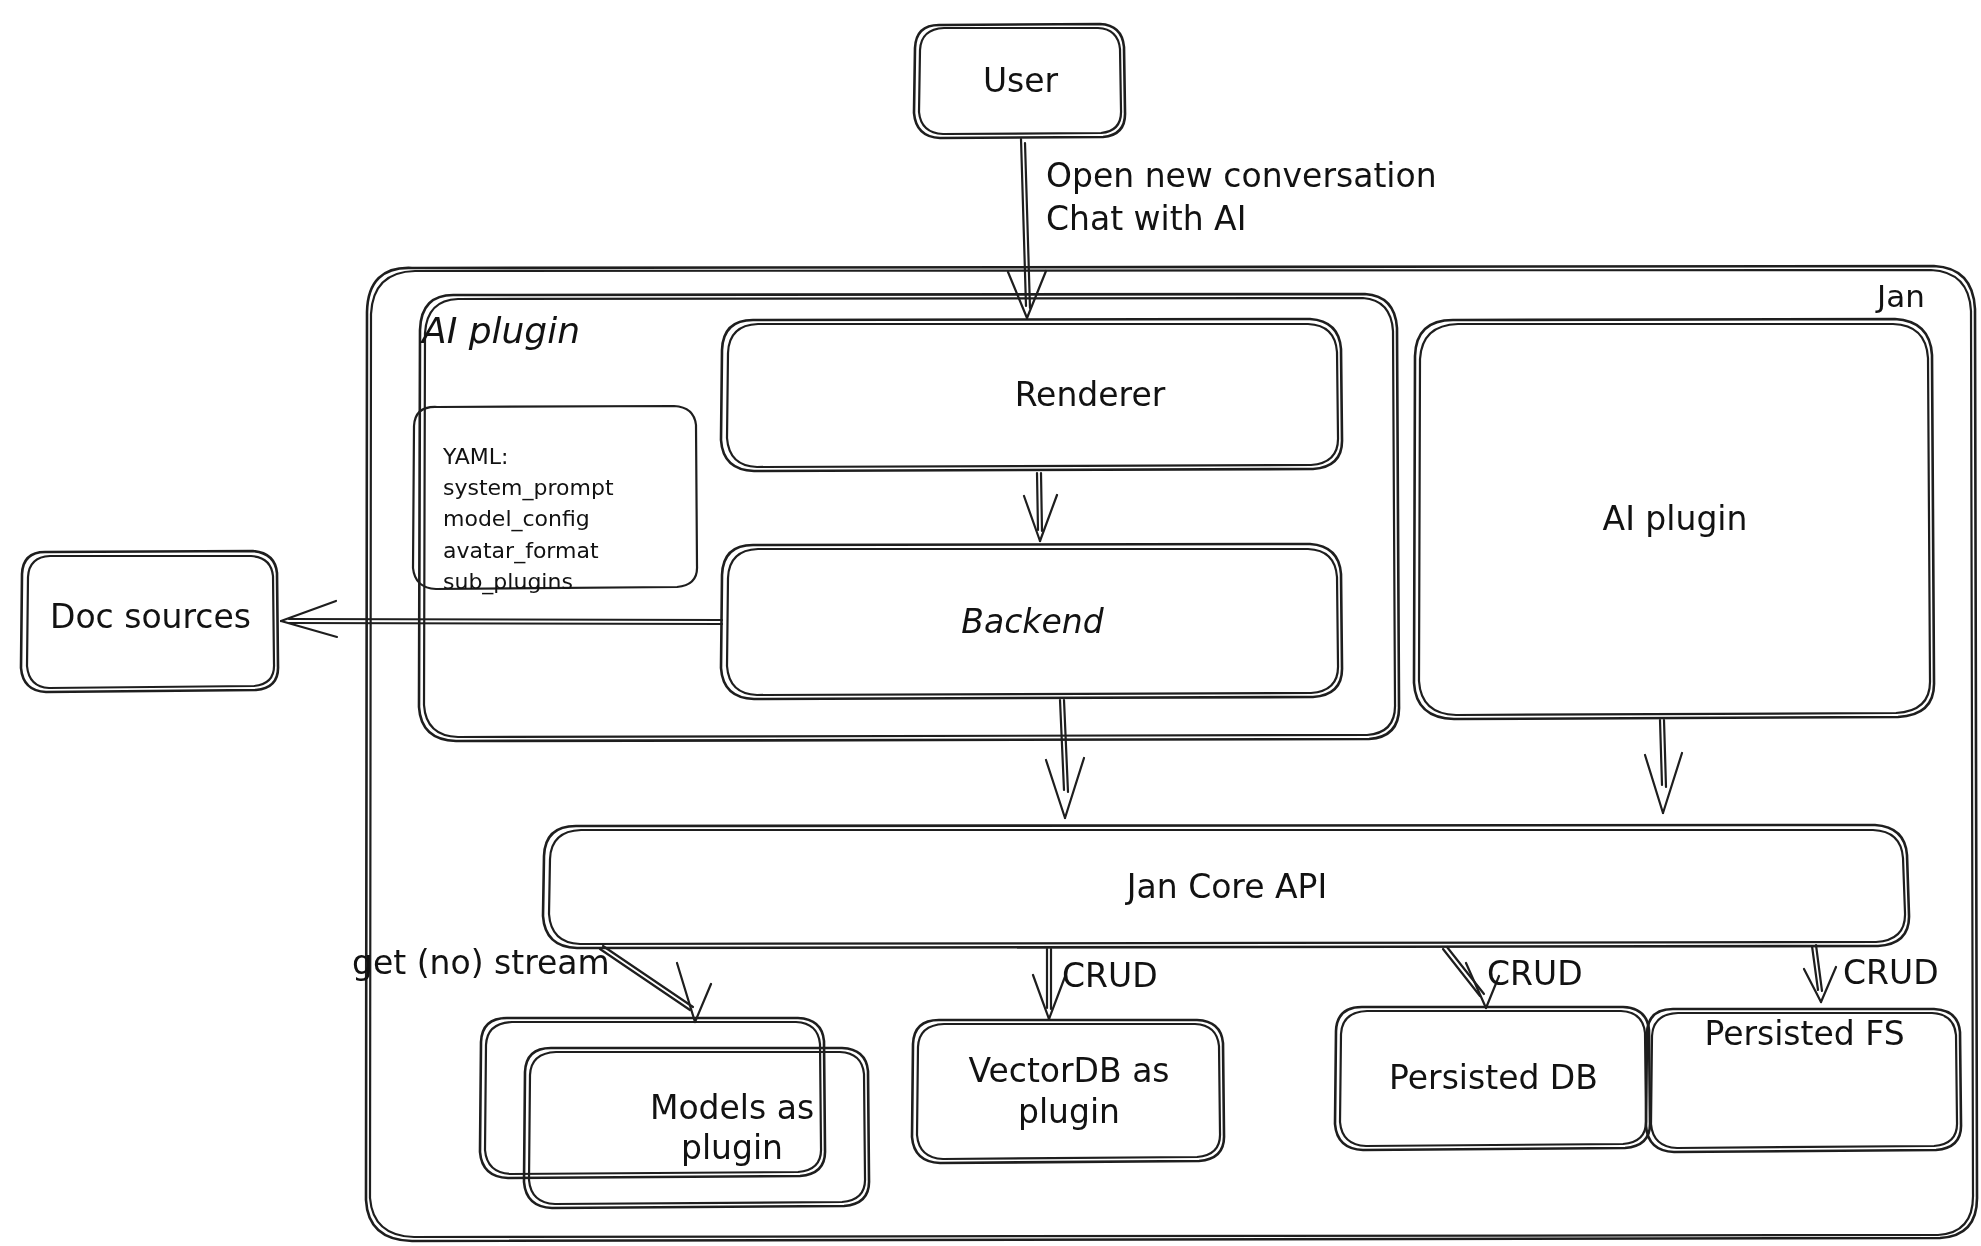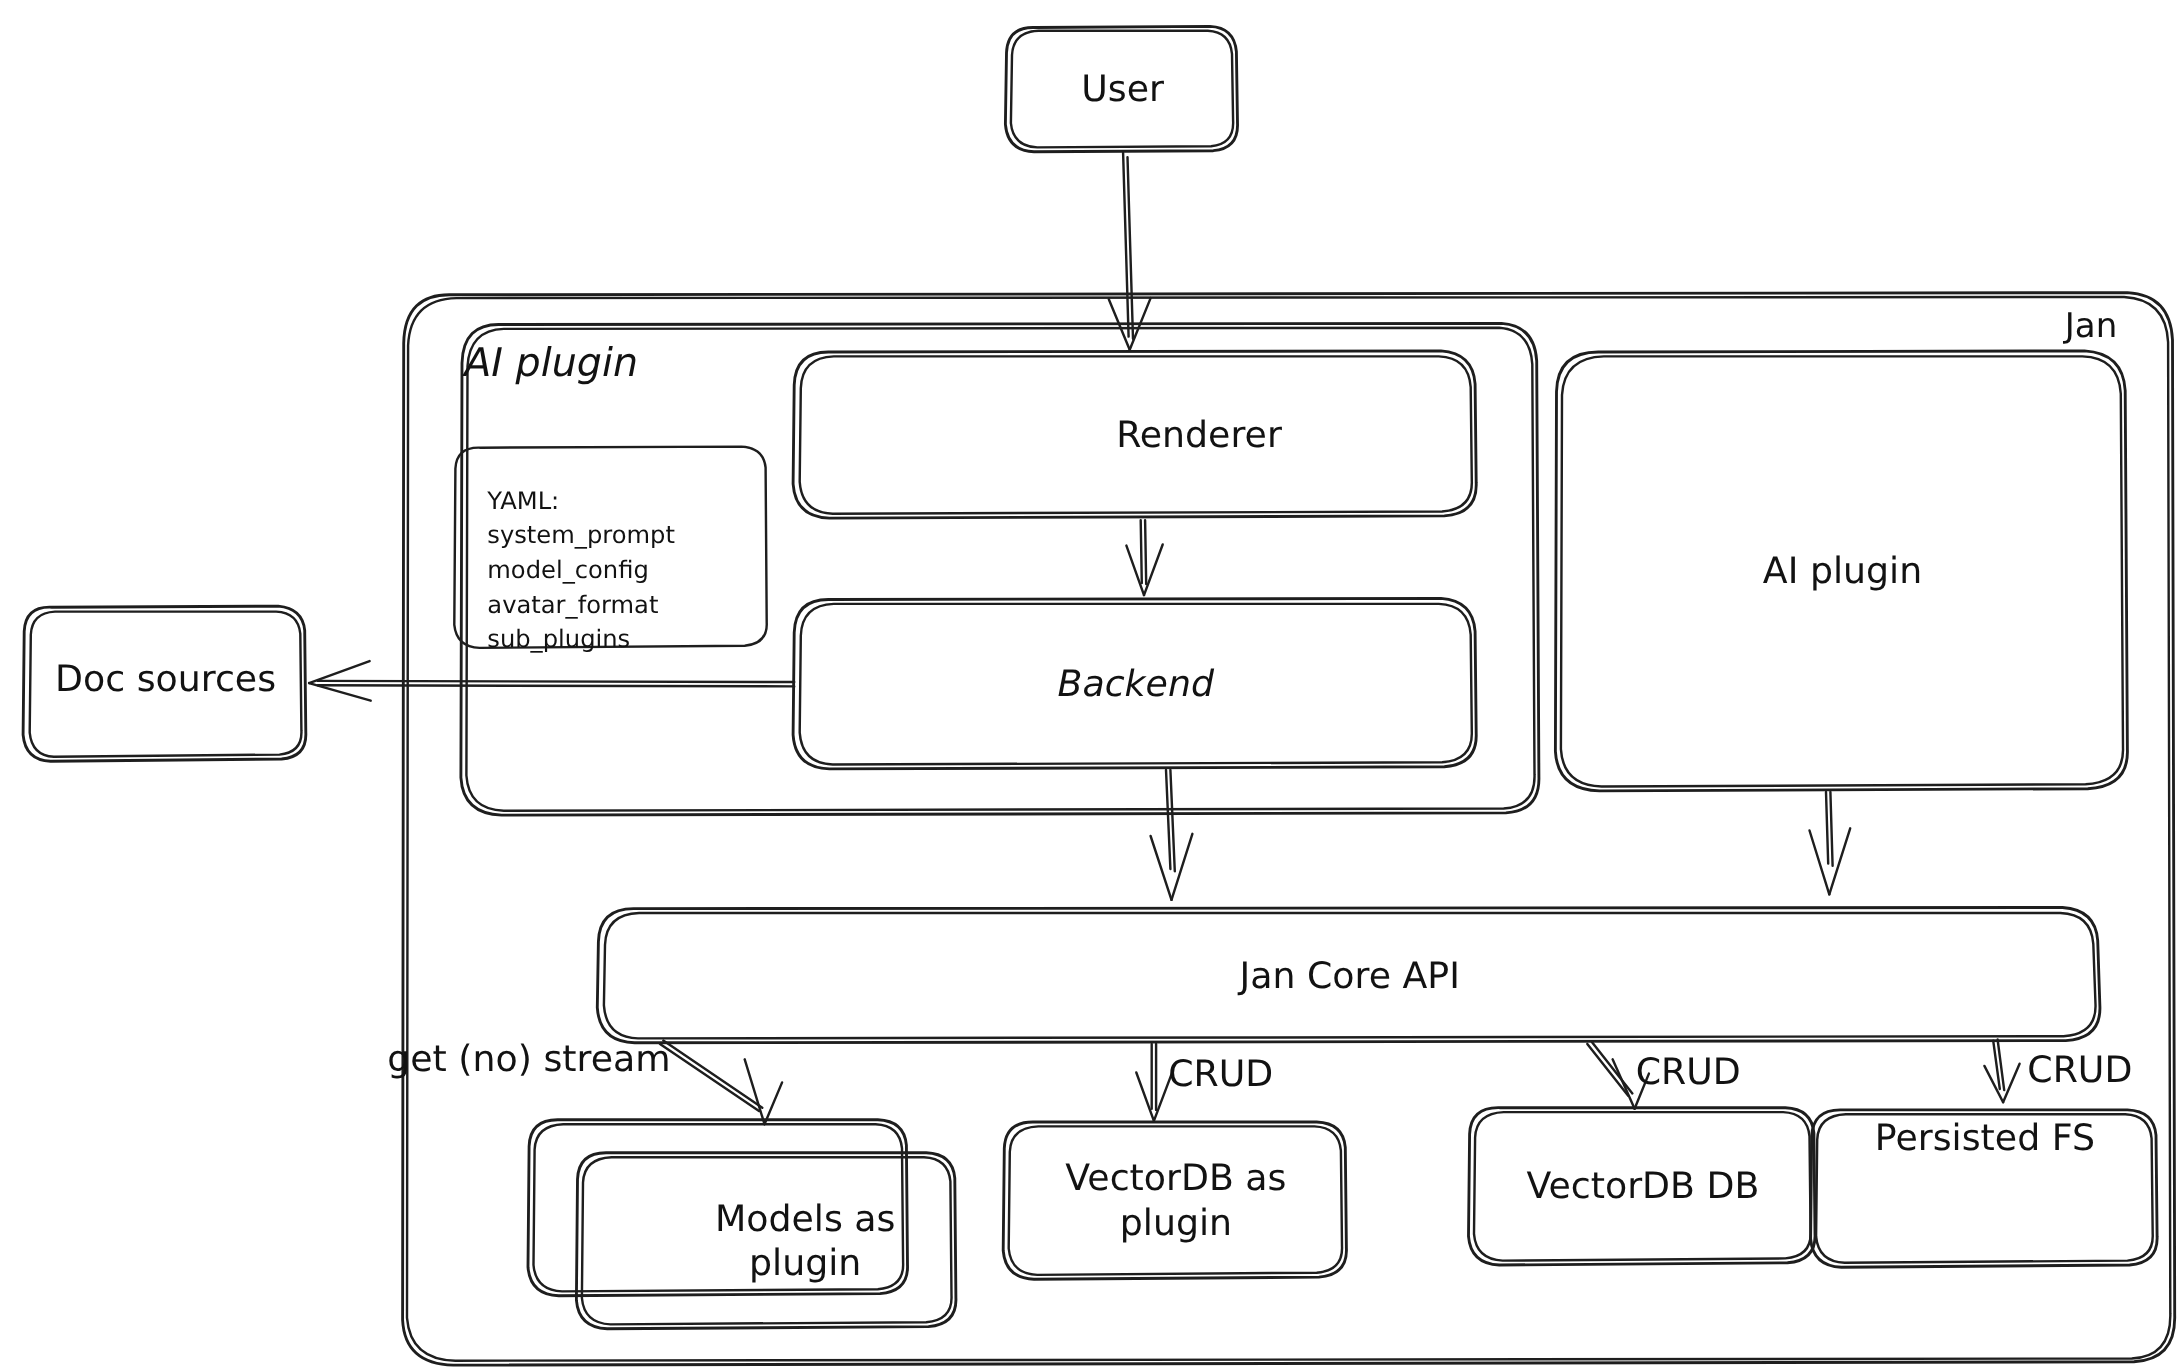--- a/index.html
+++ b/index.html
@@ -212,24 +212,26 @@
   <div class="node fs-node" style="left:22px;top:546px;width:257px;height:142px;">Doc sources</div>
 
   <div class="node fs-node" style="left:544px;top:825px;width:1366px;height:124px;">Jan Core API</div>
 
   <div class="node fs-node" style="left:525px;top:1047px;width:414px;height:162px;white-space:pre-line;">Models as
 plugin</div>
 
   <div class="node fs-node" style="left:913px;top:1019px;width:312px;height:145px;white-space:pre-line;">VectorDB as
 plugin</div>
 
-  <div class="node fs-node" style="left:1336px;top:1006px;width:315px;height:145px;">VectorDB DB</div>
+  <div class="node fs-node" style="left:1336px;top:1006px;width:315px;height:145px;">Persisted DB</div>
 
   <div class="node fs-node" style="left:1647px;top:962px;width:315px;height:145px;">Persisted FS</div>
 
+  <div class="lbl fs-edge" style="left:1046px;top:155px;">Open new conversation
+Chat with AI</div>
 
   <div class="lbl fs-edge" style="left:352px;top:942px;">get (no) stream</div>
 
   <div class="lbl fs-edge" style="left:1062px;top:955px;">CRUD</div>
 
   <div class="lbl fs-edge" style="left:1487px;top:953px;">CRUD</div>
 
   <div class="lbl fs-edge" style="left:1843px;top:952px;">CRUD</div>
 
 </div>

